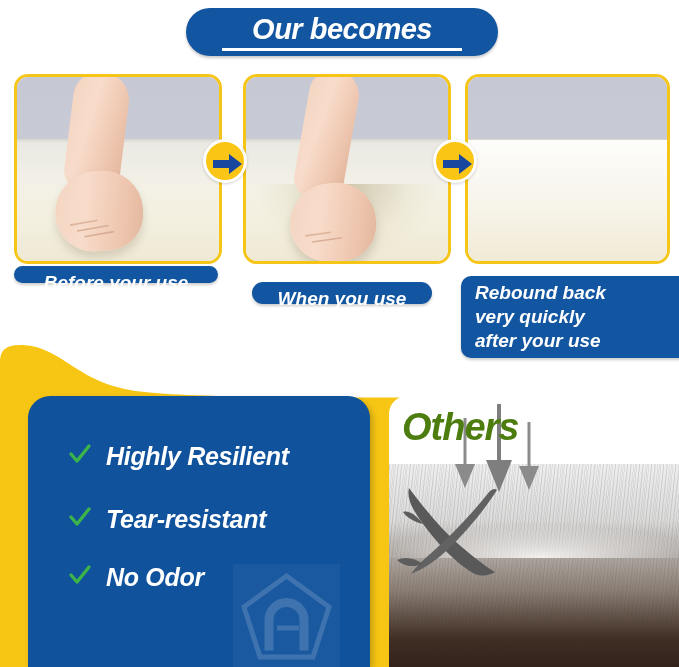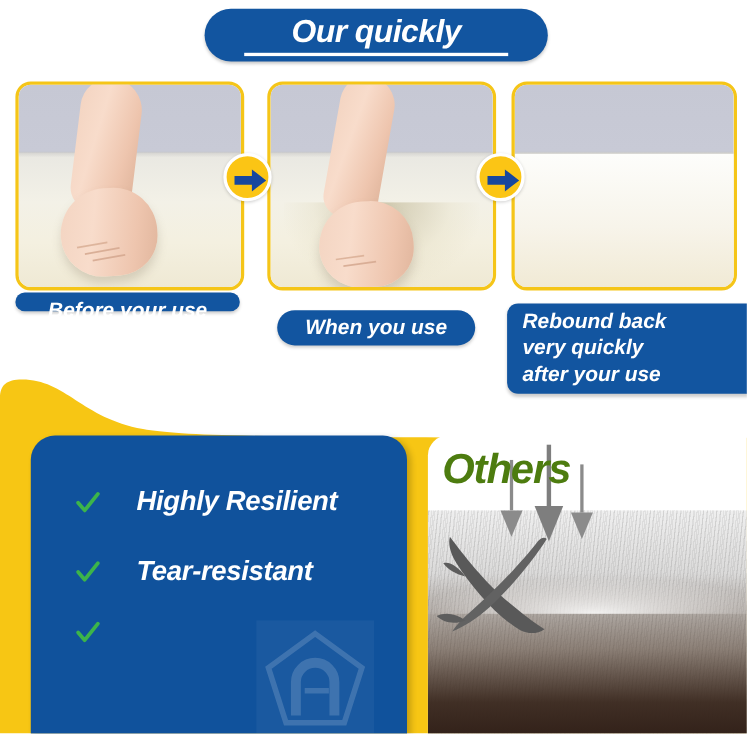--- a/index.html
+++ b/index.html
@@ -172,21 +172,21 @@
     box-shadow: 0 2px 3px rgba(0,0,0,0.20);
     color: #ffffff;
     font-weight: bold;
     font-style: italic;
     font-size: 19px;
     line-height: 34px;
     text-align: center;
     white-space: nowrap;
   }
   .label-1 { left: 14px;  top: 266px; width: 204px; height: 17px; }
-  .label-2 { left: 252px; top: 282px; width: 180px; height: 32px; font-style: italic; }
+  .label-2 { left: 252px; top: 282px; width: 180px; height: 22px; font-style: italic; }
   .label-3 {
     left: 461px; top: 276px; width: 230px; height: 82px;
     border-radius: 10px;
     text-align: left;
     padding: 5px 0 0 14px;
     box-sizing: border-box;
     font-size: 19px;
     line-height: 24px;
   }
 
@@ -210,22 +210,21 @@
     height: 271px;
     background: #10529c;
     border-radius: 22px 22px 0 0;
     box-shadow: 3px 3px 6px rgba(0,0,0,0.20);
     overflow: hidden;
   }
   .feature-row {
     position: absolute;
     left: 40px;
     display: flex;
-    align-items: center;
-    gap: 32px;
+    gap: 14px;
   }
   .feature-row.r0 { top: 46px; }
   .feature-row.r1 { top: 109px; }
   .feature-row.r2 { top: 167px; }
   .check-icon { width: 24px; height: 24px; flex: 0 0 24px; }
   .feature-text {
     color: #ffffff;
     font-size: 25px;
     font-weight: bold;
     font-style: italic;
@@ -305,21 +304,21 @@
     z-index: 4;
     text-shadow: 0 1px 2px rgba(0,0,0,.45);
   }
 </style>
 </head>
 <body>
 
 <div class="page">
 
   <div class="title-banner">
-    <div class="title-text">Our quickly</div>
+    <div class="title-text">Our becomes</div>
     <div class="title-underline"></div>
   </div>
 
   <div class="photo photo-1 p1">
     <div class="scene">
       <div class="cushion-edge"></div>
       <div class="arm arm-upper"></div>
       <div class="arm fist"></div>
       <div class="knuckles"></div>
     </div>
@@ -388,20 +387,21 @@
       <svg class="check-icon" viewBox="0 0 24 24">
         <path d="M3 12 L9 19 L21 4" fill="none" stroke="#3cb44a" stroke-width="3.4" stroke-linecap="round" stroke-linejoin="round"></path>
       </svg>
       <span class="feature-text">Tear-resistant</span>
     </div>
 
     <div class="feature-row r2">
       <svg class="check-icon" viewBox="0 0 24 24">
         <path d="M3 12 L9 19 L21 4" fill="none" stroke="#3cb44a" stroke-width="3.4" stroke-linecap="round" stroke-linejoin="round"></path>
       </svg>
+      <span class="feature-text">No Odor</span>
     </div>
   </div>
 
   <div class="others-panel">
     <div class="others-title">Others</div>
 
     <div class="foam-photo">
       <div class="foam-ridge"></div>
     </div>
 

